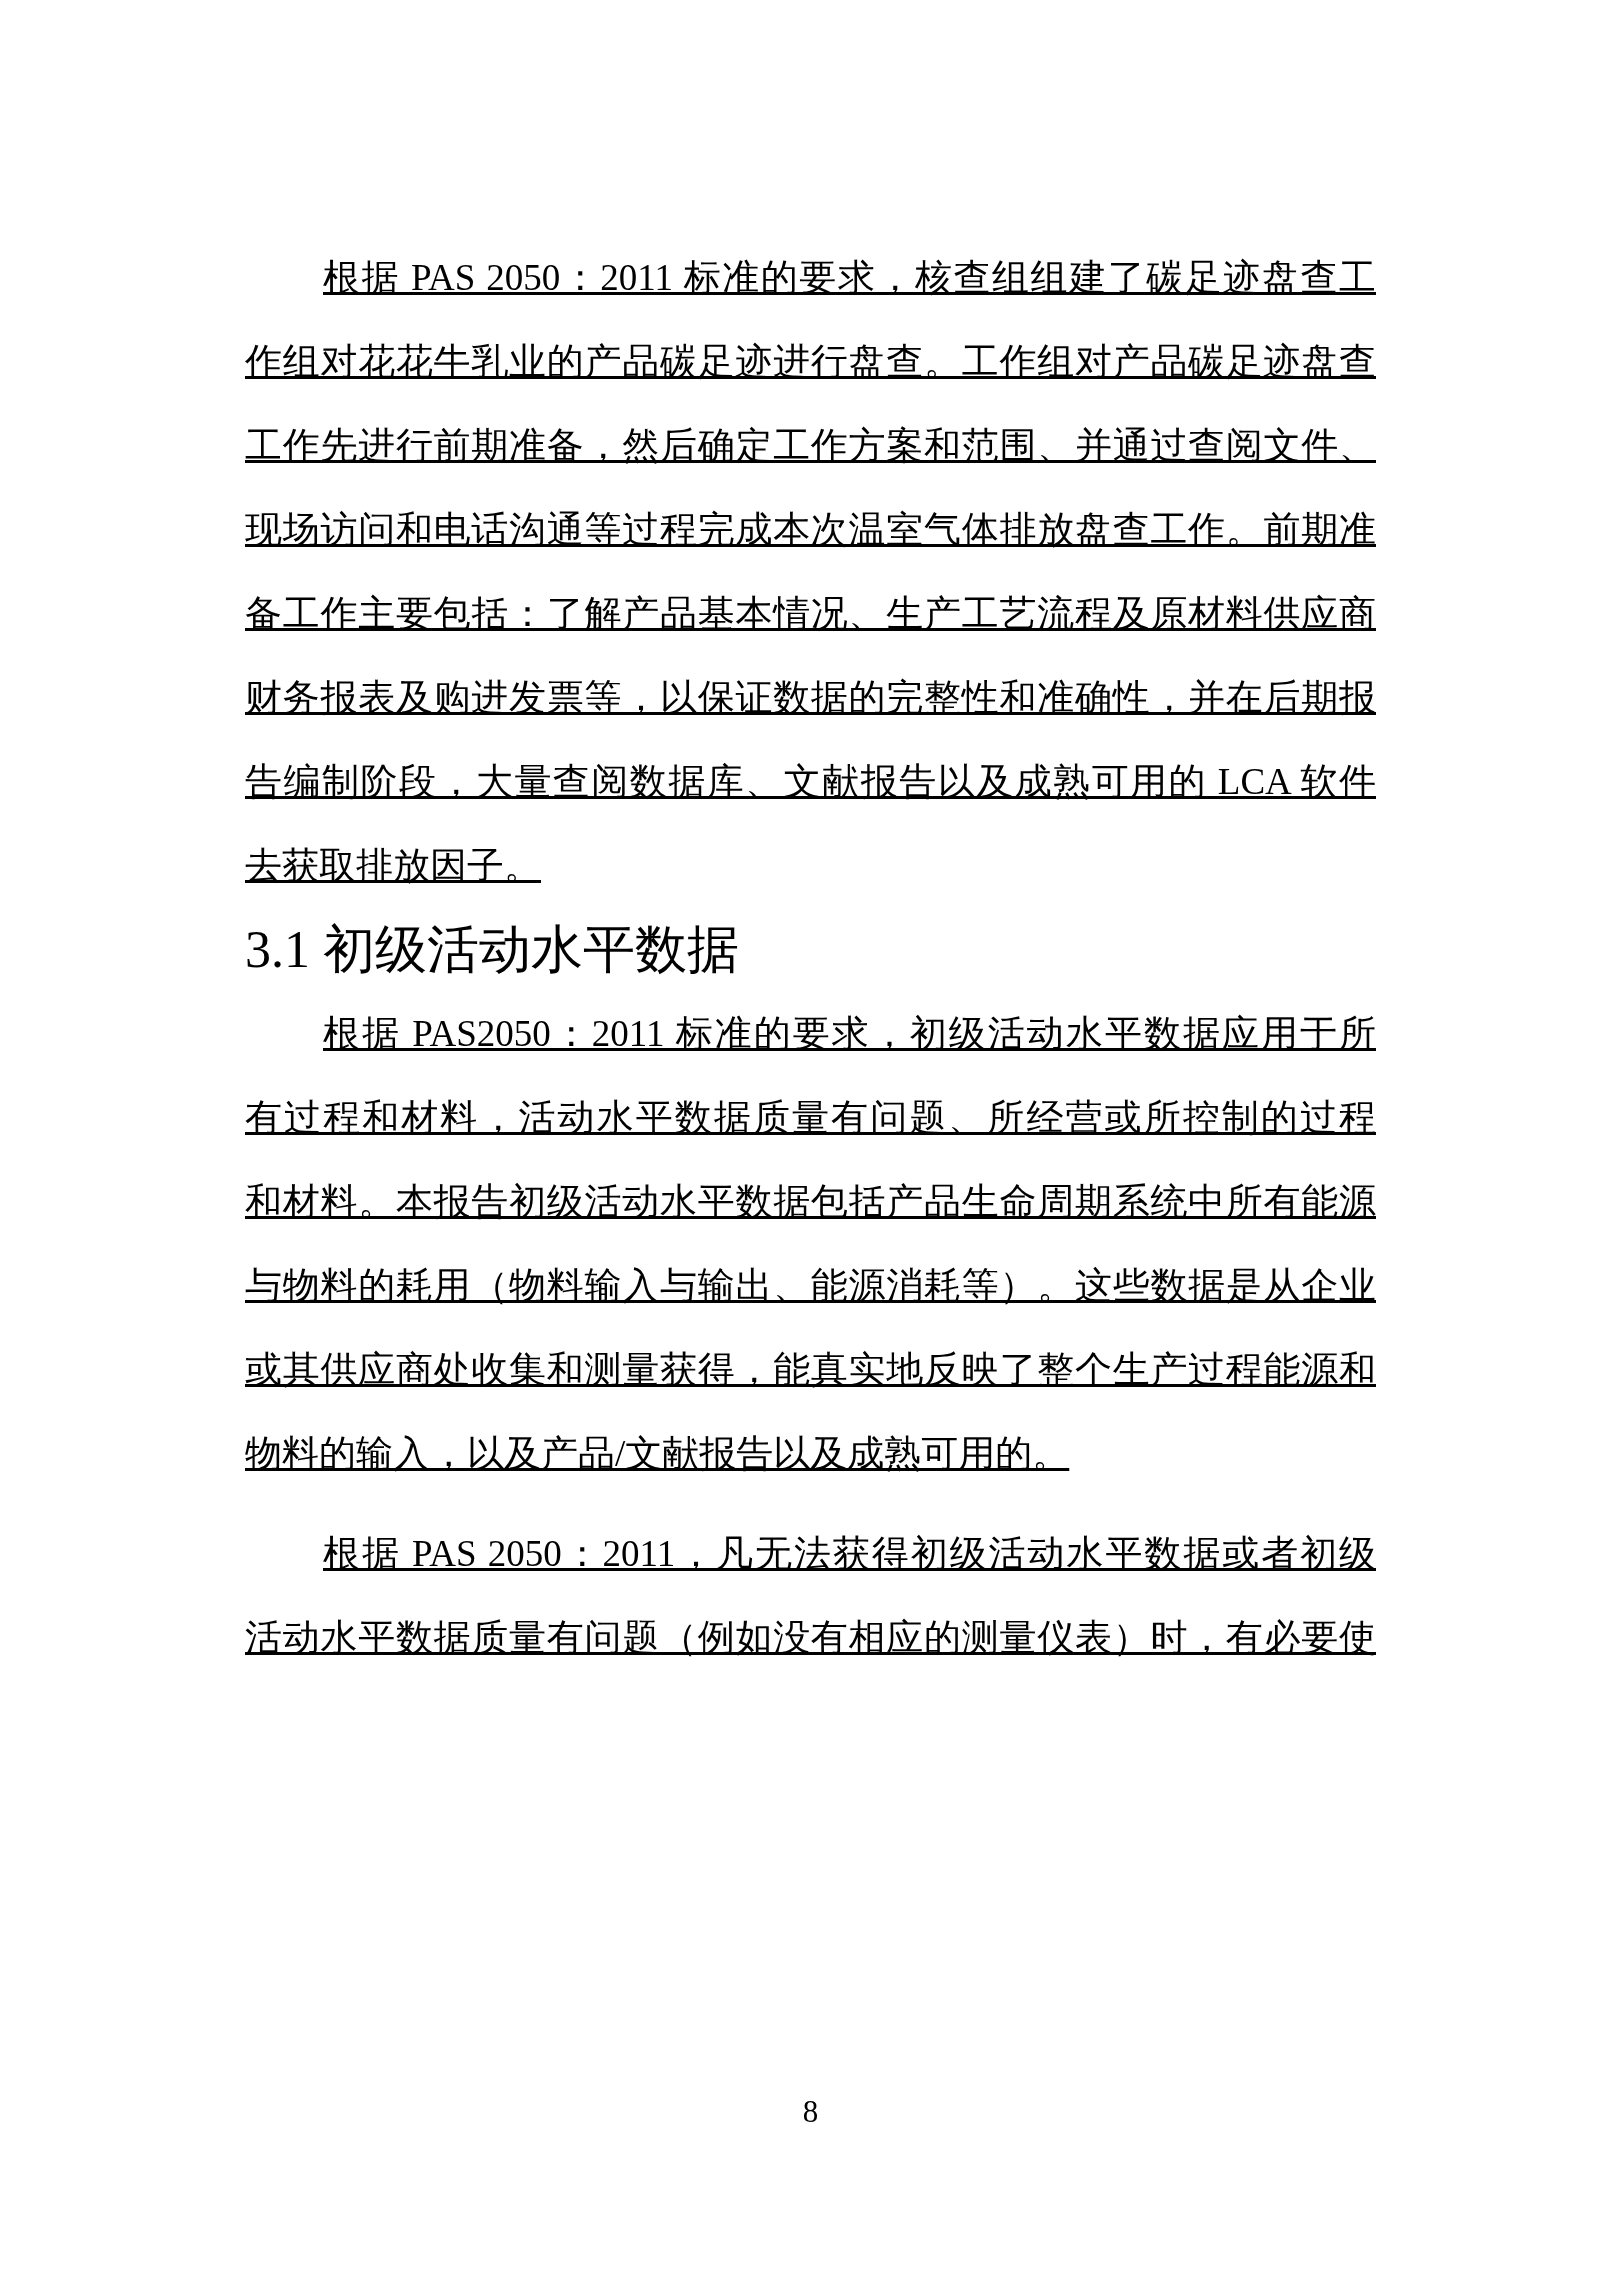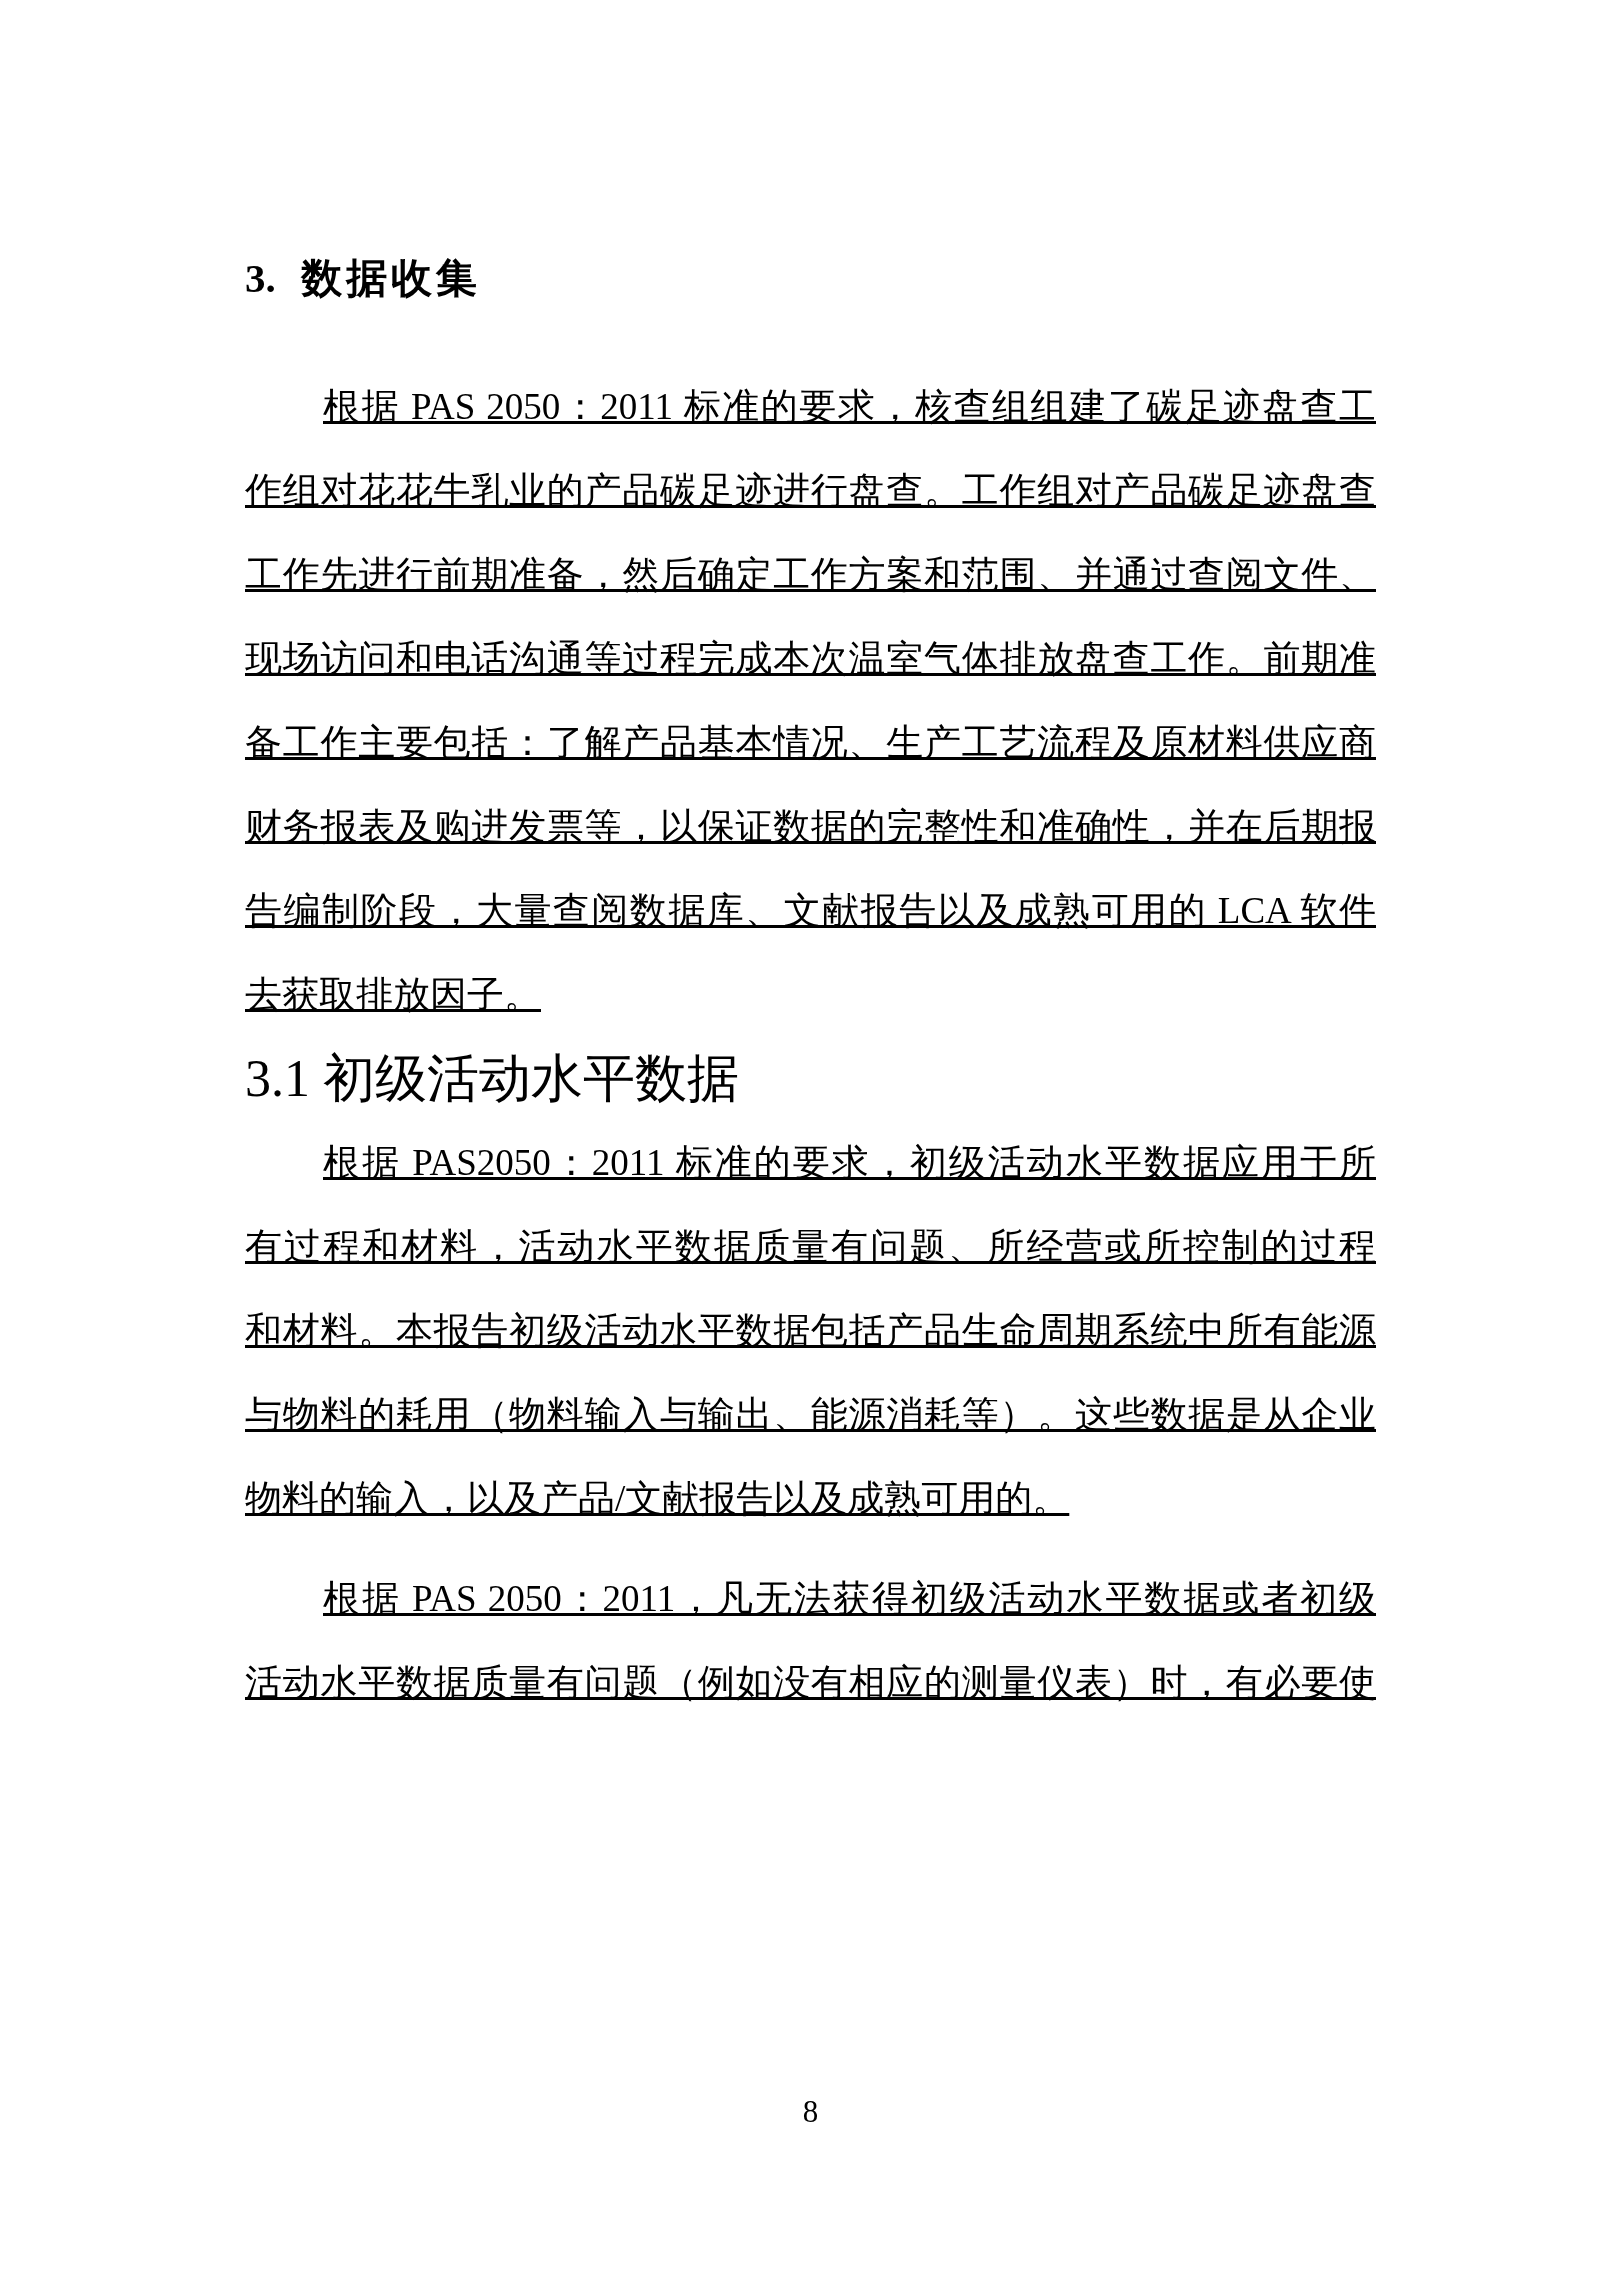--- a/index.html
+++ b/index.html
@@ -47,37 +47,37 @@
     top:2092px;left:0;width:100%;
     text-align:center;
     font-size:31px;line-height:39px;
   }
 </style>
 </head>
 <body>
 
 <div class="page">
   <div class="content" id="doc-content">
-      <div class="h1"><span class="h1-num">3.</span><span>数据收集</span></div>
       <div class="para">
         <div class="line indent">根据 PAS 2050：2011 标准的要求，核查组组建了碳足迹盘查工</div>
         <div class="line">作组对花花牛乳业的产品碳足迹进行盘查。工作组对产品碳足迹盘查</div>
         <div class="line">工作先进行前期准备，然后确定工作方案和范围、并通过查阅文件、</div>
         <div class="line">现场访问和电话沟通等过程完成本次温室气体排放盘查工作。前期准</div>
         <div class="line">备工作主要包括：了解产品基本情况、生产工艺流程及原材料供应商</div>
         <div class="line">财务报表及购进发票等，以保证数据的完整性和准确性，并在后期报</div>
         <div class="line">告编制阶段，大量查阅数据库、文献报告以及成熟可用的 LCA 软件</div>
         <div class="line last">去获取排放因子。</div>
       </div>
       <div class="h2">3.1 初级活动水平数据</div>
       <div class="para">
         <div class="line indent">根据 PAS2050：2011 标准的要求，初级活动水平数据应用于所</div>
         <div class="line">有过程和材料，活动水平数据质量有问题、所经营或所控制的过程</div>
         <div class="line">和材料。本报告初级活动水平数据包括产品生命周期系统中所有能源</div>
         <div class="line">与物料的耗用（物料输入与输出、能源消耗等）。这些数据是从企业</div>
+        <div class="line">或其供应商处收集和测量获得，能真实地反映了整个生产过程能源和</div>
         <div class="line last">物料的输入，以及产品/文献报告以及成熟可用的。</div>
       </div>
       <div class="para gap-top">
         <div class="line indent">根据 PAS 2050：2011，凡无法获得初级活动水平数据或者初级</div>
         <div class="line">活动水平数据质量有问题（例如没有相应的测量仪表）时，有必要使</div>
       </div>
     </div>
   <div class="page-number">8</div>
 </div>
 

